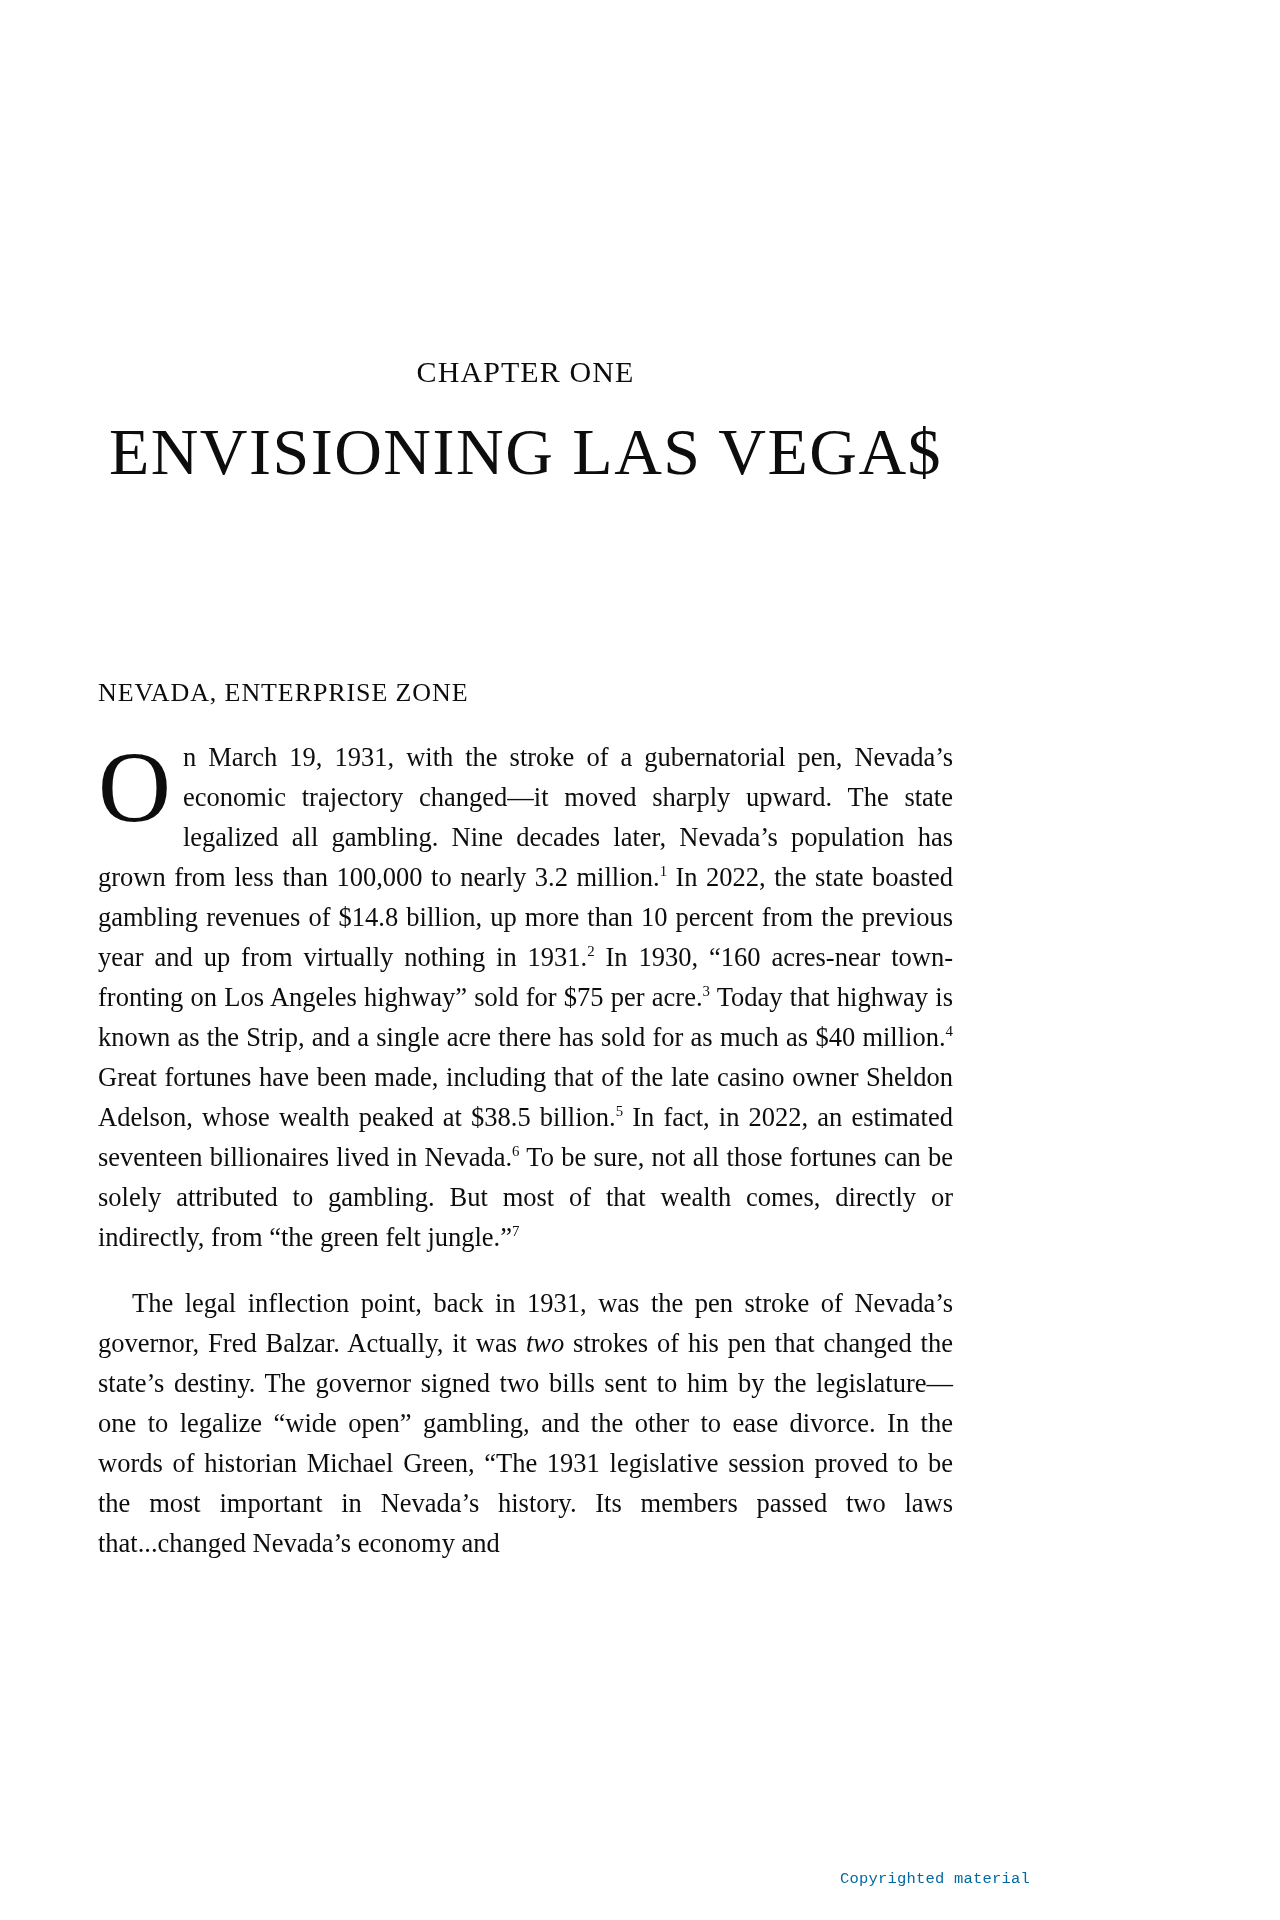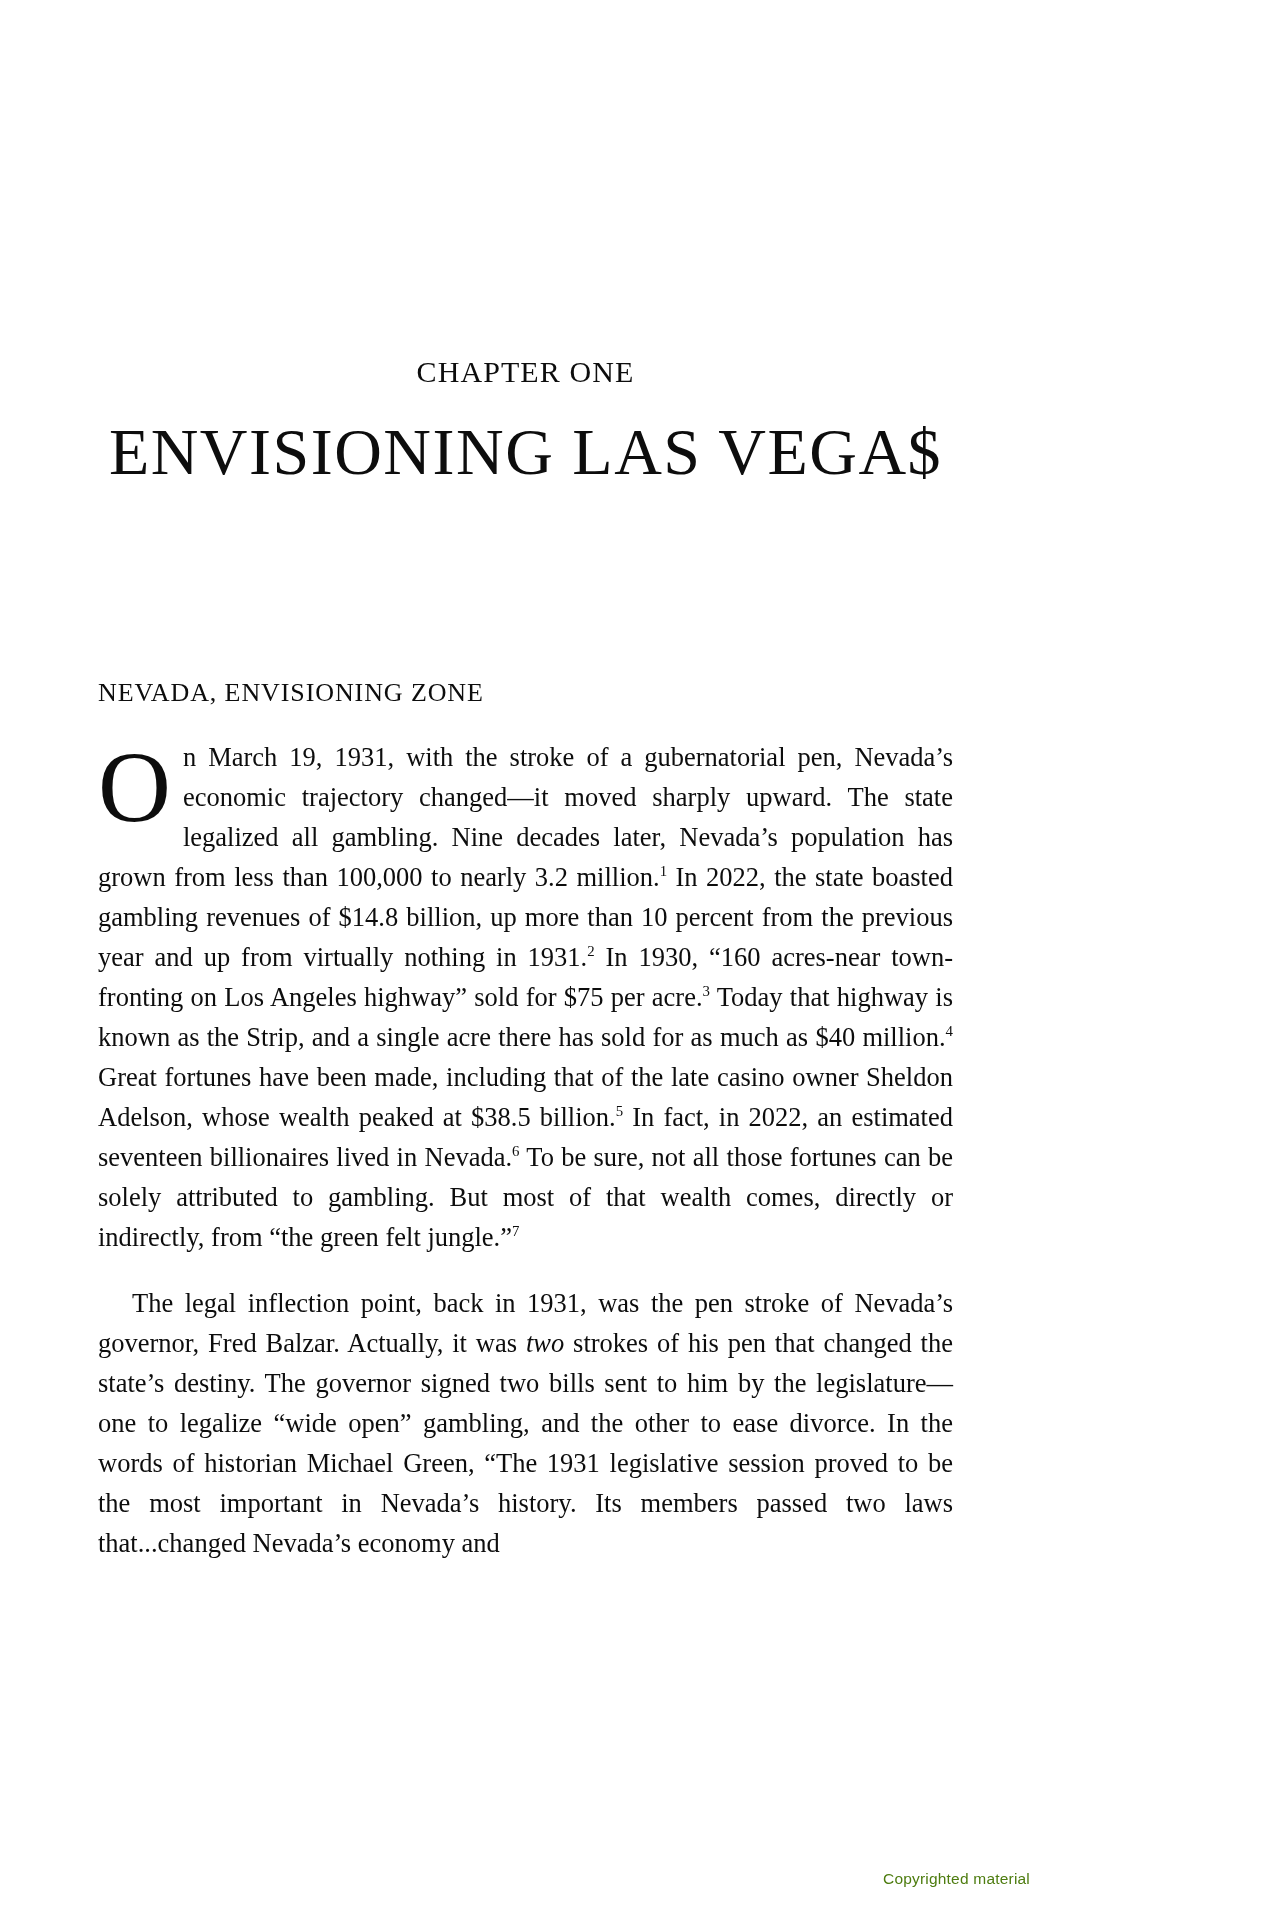--- a/index.html
+++ b/index.html
@@ -86,38 +86,38 @@
     vertical-align: super;
     line-height: 0;
   }
 
   em { }
 
   .copyright-note {
     position: absolute;
     right: 58px;
     bottom: 32px;
-    font-family: Liberation Sans, sans-serif;
+    font-family: Liberation Mono, monospace;
     font-size: 15.5px;
-    color: #4d7c0f;
+    color: #0369a1;
     letter-spacing: 0.2px;
     white-space: nowrap;
   }
 </style>
 </head>
 <body>
 
 <div class="page">
   <div class="content">
 
     <div class="chapter-label">CHAPTER ONE</div>
 
     <h1 class="chapter-title">ENVISIONING LAS VEGA$</h1>
 
-    <h2 class="section-heading">NEVADA, ENVISIONING ZONE</h2>
+    <h2 class="section-heading">NEVADA, ENTERPRISE ZONE</h2>
 
     <p class="body-text first"><span class="dropcap">O</span>n March 19, 1931, with the stroke of a gubernatorial pen, Nevada’s economic trajectory changed—it moved sharply upward. The state legalized all gambling. Nine decades later, Nevada’s population has grown from less than 100,000 to nearly 3.2 million.<sup>1</sup> In 2022, the state boasted gambling revenues of $14.8 billion, up more than 10 percent from the previous year and up from virtually nothing in 1931.<sup>2</sup> In 1930, “160 acres-near town-fronting on Los Angeles highway” sold for $75 per acre.<sup>3</sup> Today that highway is known as the Strip, and a single acre there has sold for as much as $40 million.<sup>4</sup> Great fortunes have been made, including that of the late casino owner Sheldon Adelson, whose wealth peaked at $38.5 billion.<sup>5</sup> In fact, in 2022, an estimated seventeen billionaires lived in Nevada.<sup>6</sup> To be sure, not all those fortunes can be solely attributed to gambling. But most of that wealth comes, directly or indirectly, from “the green felt jungle.”<sup>7</sup></p>
 
     <p class="body-text second">The legal inflection point, back in 1931, was the pen stroke of Nevada’s governor, Fred Balzar. Actually, it was <em>two</em> strokes of his pen that changed the state’s destiny. The governor signed two bills sent to him by the legislature—one to legalize “wide open” gambling, and the other to ease divorce. In the words of historian Michael Green, “The 1931 legislative session proved to be the most important in Nevada’s history. Its members passed two laws that...changed Nevada’s economy and</p>
 
   </div>
 
   <div class="copyright-note">Copyrighted material</div>
 </div>
 

